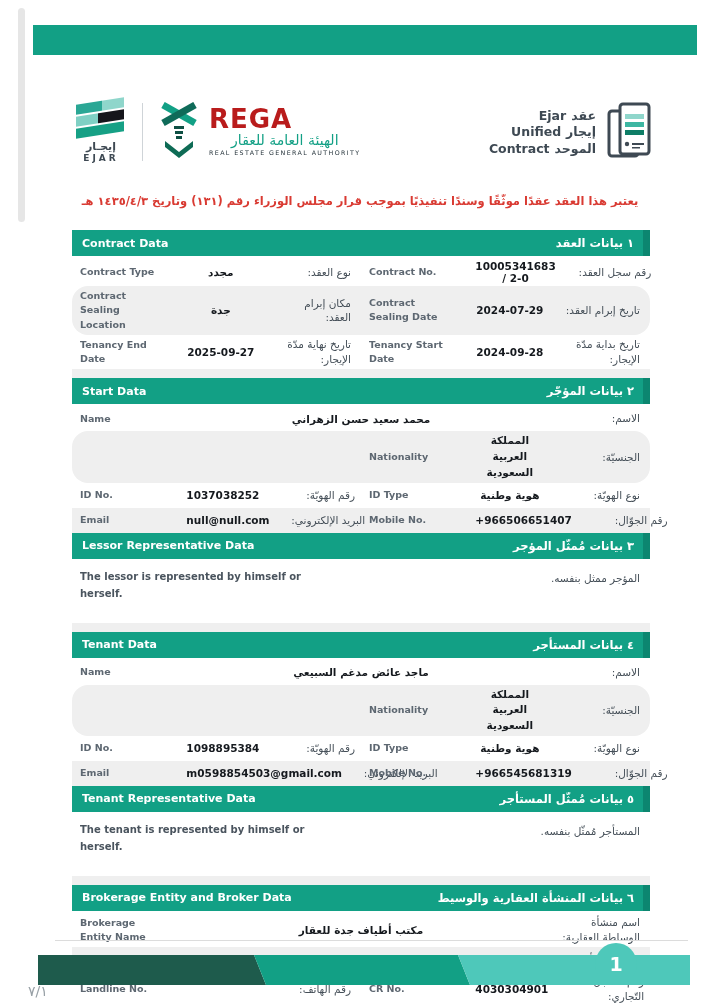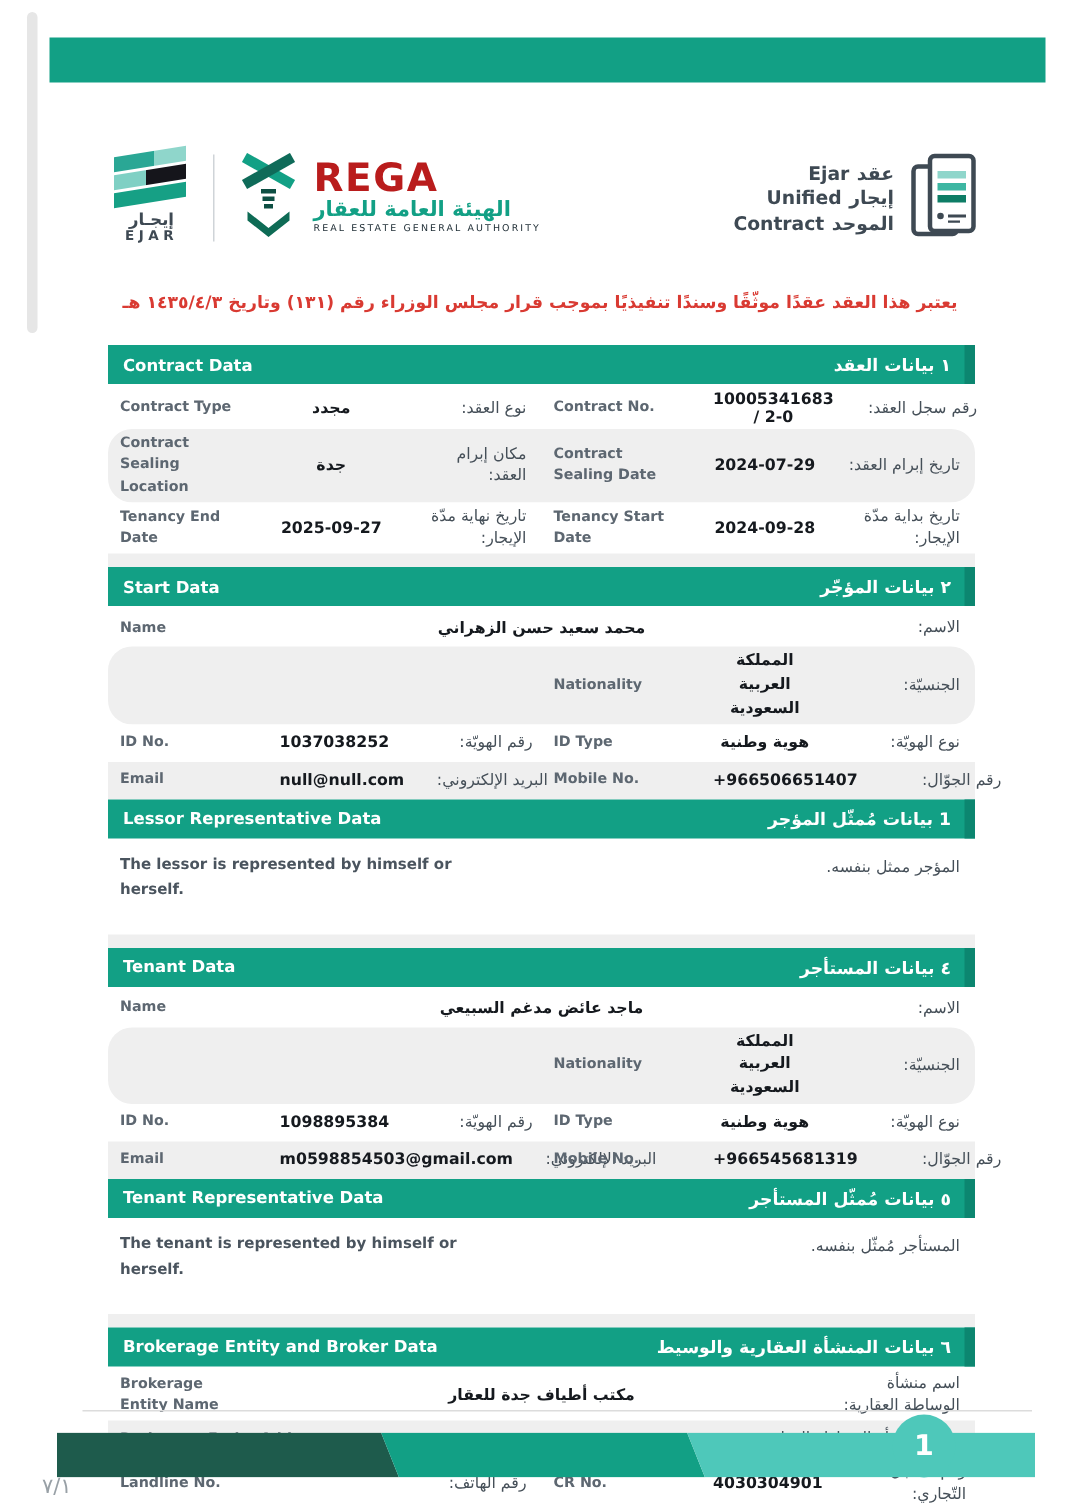--- a/index.html
+++ b/index.html
@@ -19,21 +19,21 @@
   .stripe{position:absolute;left:2px;width:48px;height:10px;transform:skewY(-9deg);}
   .stripe.s1{top:1px;background:linear-gradient(90deg,#2aa795 0%,#2aa795 55%,#8fd6cb 55%,#8fd6cb 100%);}
   .stripe.s2{top:13px;background:linear-gradient(90deg,#7fd0c4 0%,#7fd0c4 45%,#15151b 45%,#15151b 100%);}
   .stripe.s3{top:25px;background:#16a085;}
   .ejar-ar{font-size:11px;font-weight:bold;color:#3e4953;direction:rtl;line-height:1.1;}
   .ejar-en{font-size:9px;font-weight:bold;letter-spacing:3px;color:#3e4953;line-height:1.2;}
   .logo-divider{width:1px;height:58px;background:#cfd4d8;margin:0 14px 0 10px;}
   .rega-logo{display:flex;align-items:center;gap:8px;}
   .rega-text{display:flex;flex-direction:column;}
   .rega-name{font-size:26px;font-weight:bold;color:#b91c1c;line-height:1;letter-spacing:1px;}
-  .rega-ar{font-size:14px;font-weight:bold;color:#12a085;direction:rtl;text-align:left;line-height:1.25;}
+  .rega-ar{font-size:14px;font-weight:normal;color:#12a085;direction:rtl;text-align:center;line-height:1.25;}
   .rega-en{font-size:6.3px;color:#223038;letter-spacing:1.4px;line-height:1.4;}
   .header-spacer{flex:1;}
   .doc-title{display:flex;flex-direction:column;align-items:flex-end;gap:1px;margin-right:10px;}
   .title-line{display:flex;gap:5px;font-weight:bold;color:#3e4953;font-size:12.5px;line-height:1.25;}
   .title-line .ar{direction:rtl;}
 
   
   .notice{position:absolute;top:194px;left:50px;right:50px;text-align:center;color:#d93a32;
     font-weight:bold;font-size:11.5px;direction:rtl;}
 
@@ -226,21 +226,21 @@
         <span class="c-en">Mobile No.</span>
         <span class="c-val">+966506651407</span>
         <span class="c-ar">رقم الجوّال:</span>
       </div>
     </div>
   </div>
 
   <div class="section">
     <div class="sec-header">
       <span class="sec-en">Lessor Representative Data</span>
-      <span class="sec-ar">1 بيانات مُمثّل المؤجر</span>
+      <span class="sec-ar">٣ بيانات مُمثّل المؤجر</span>
     </div>
     <div class="rep">
       <div class="rep-en">The lessor is represented by himself or herself.</div>
       <div class="rep-ar">المؤجر ممثل بنفسه.</div>
     </div>
     <div class="strip"></div>
   </div>
 
   <div class="section">
     <div class="sec-header">

